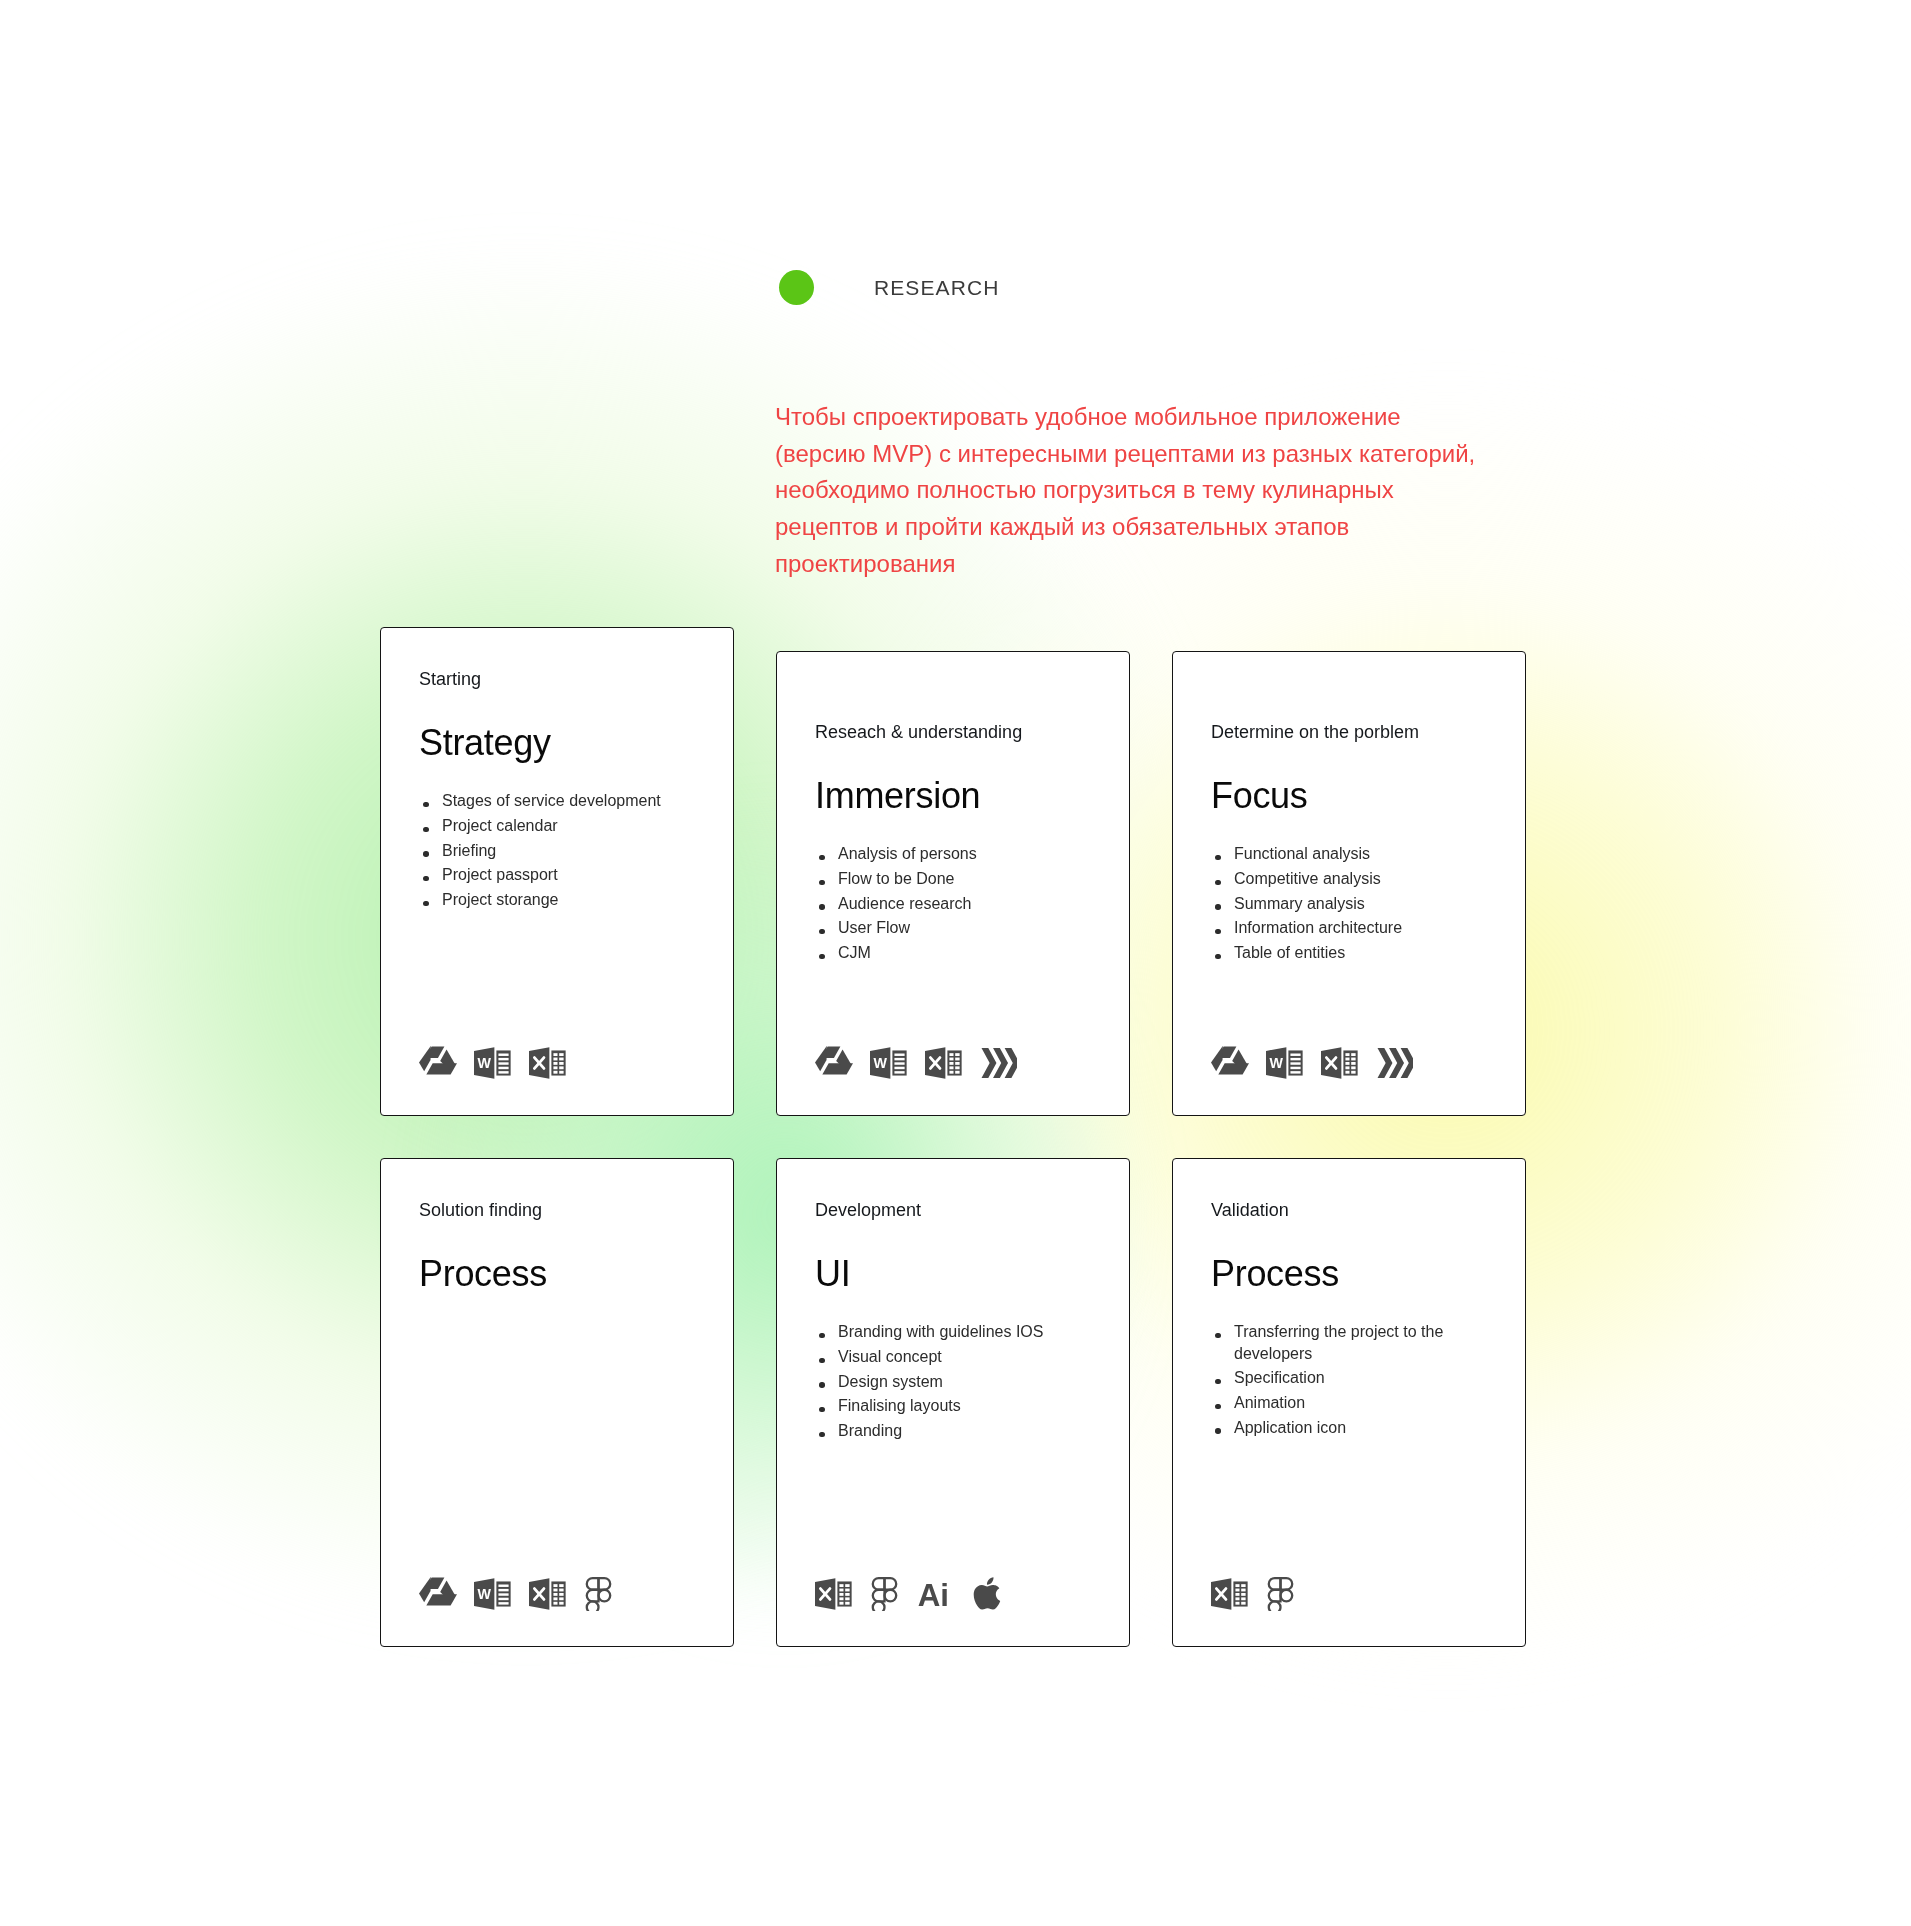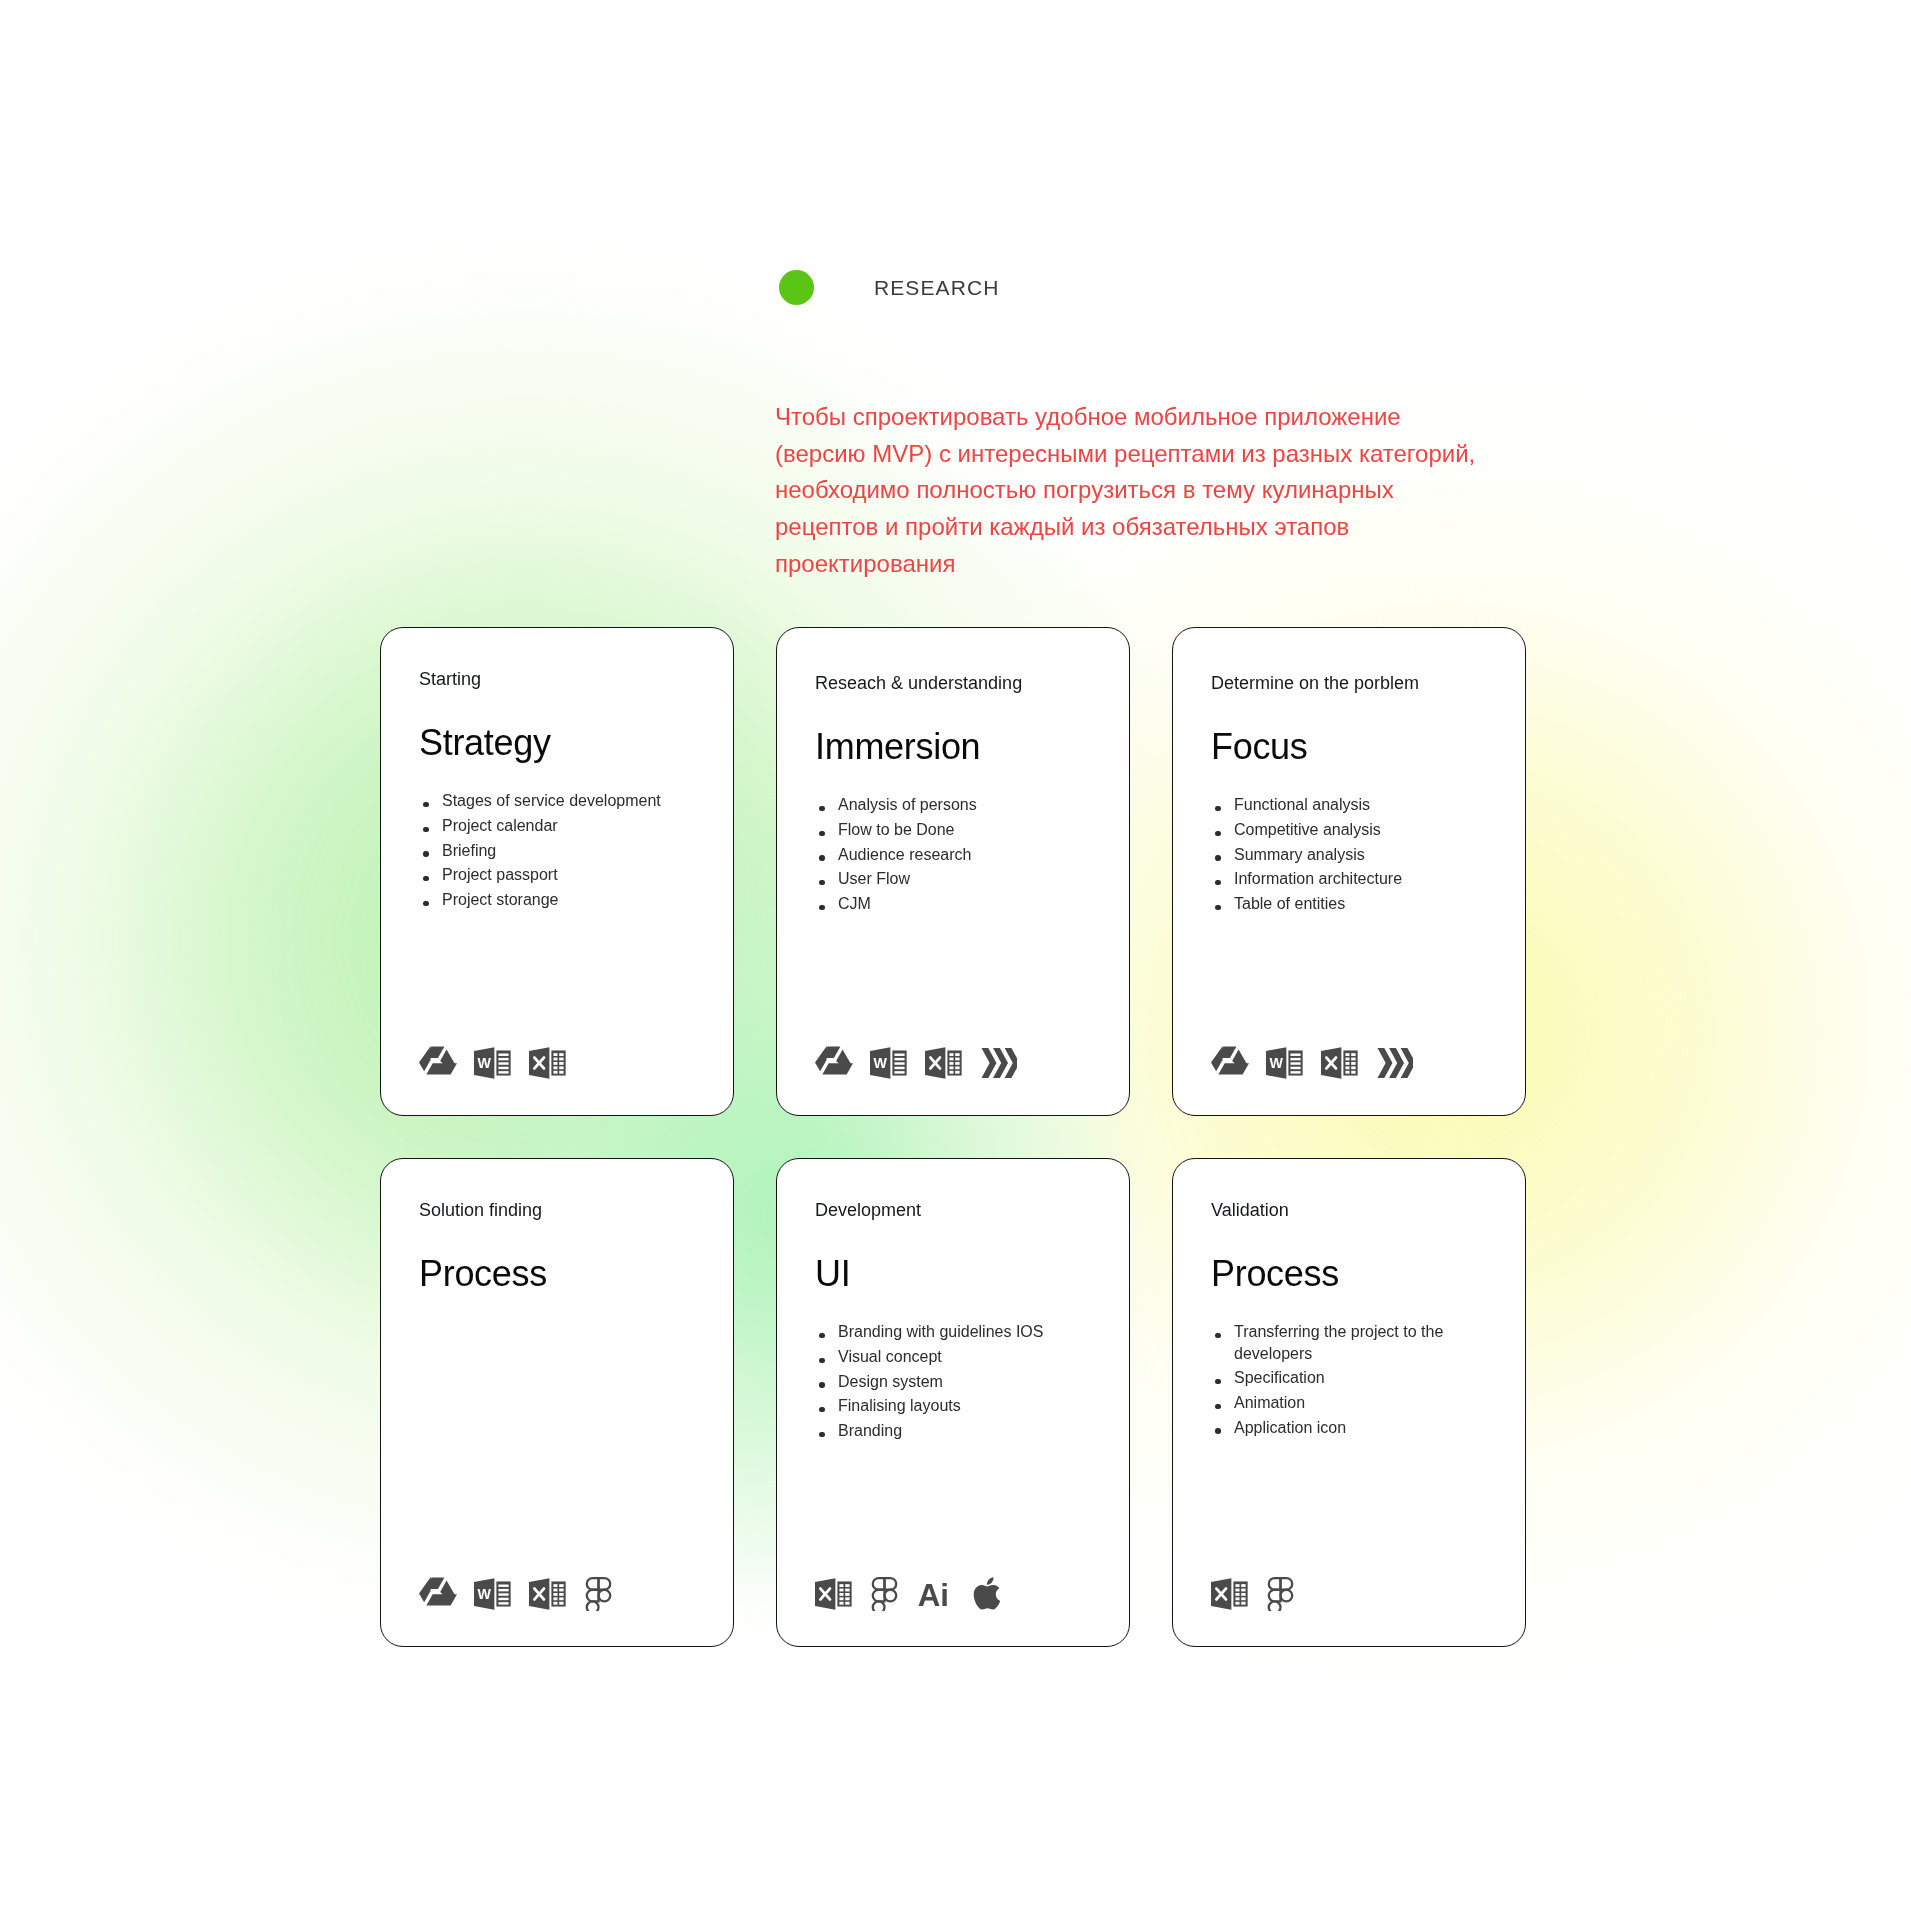--- a/index.html
+++ b/index.html
@@ -100,29 +100,29 @@
     width: 1145px;
     display: grid;
     grid-template-columns: 354px 354px 354px;
     grid-template-rows: 489px 489px;
     column-gap: 42px;
     row-gap: 42px;
   }
 
   .card {
     border: 1.4px solid #141414;
-    border-radius: 23px;
+    border-radius: 4px;
     background: #ffffff;
     box-sizing: border-box;
     padding: 41px 38px 35px 38px;
     display: flex;
     flex-direction: column;
     position: relative;
   }
-  .card.offset-down { padding-top: 45px; }
+  .card.offset-down { padding-top: 70px; margin-top: 24px; }
 
   .card-eyebrow {
     font-size: 18px;
     color: #15181c;
     font-weight: 400;
     line-height: 1.2;
   }
   .card-title {
     font-size: 36px;
     font-weight: 400;

